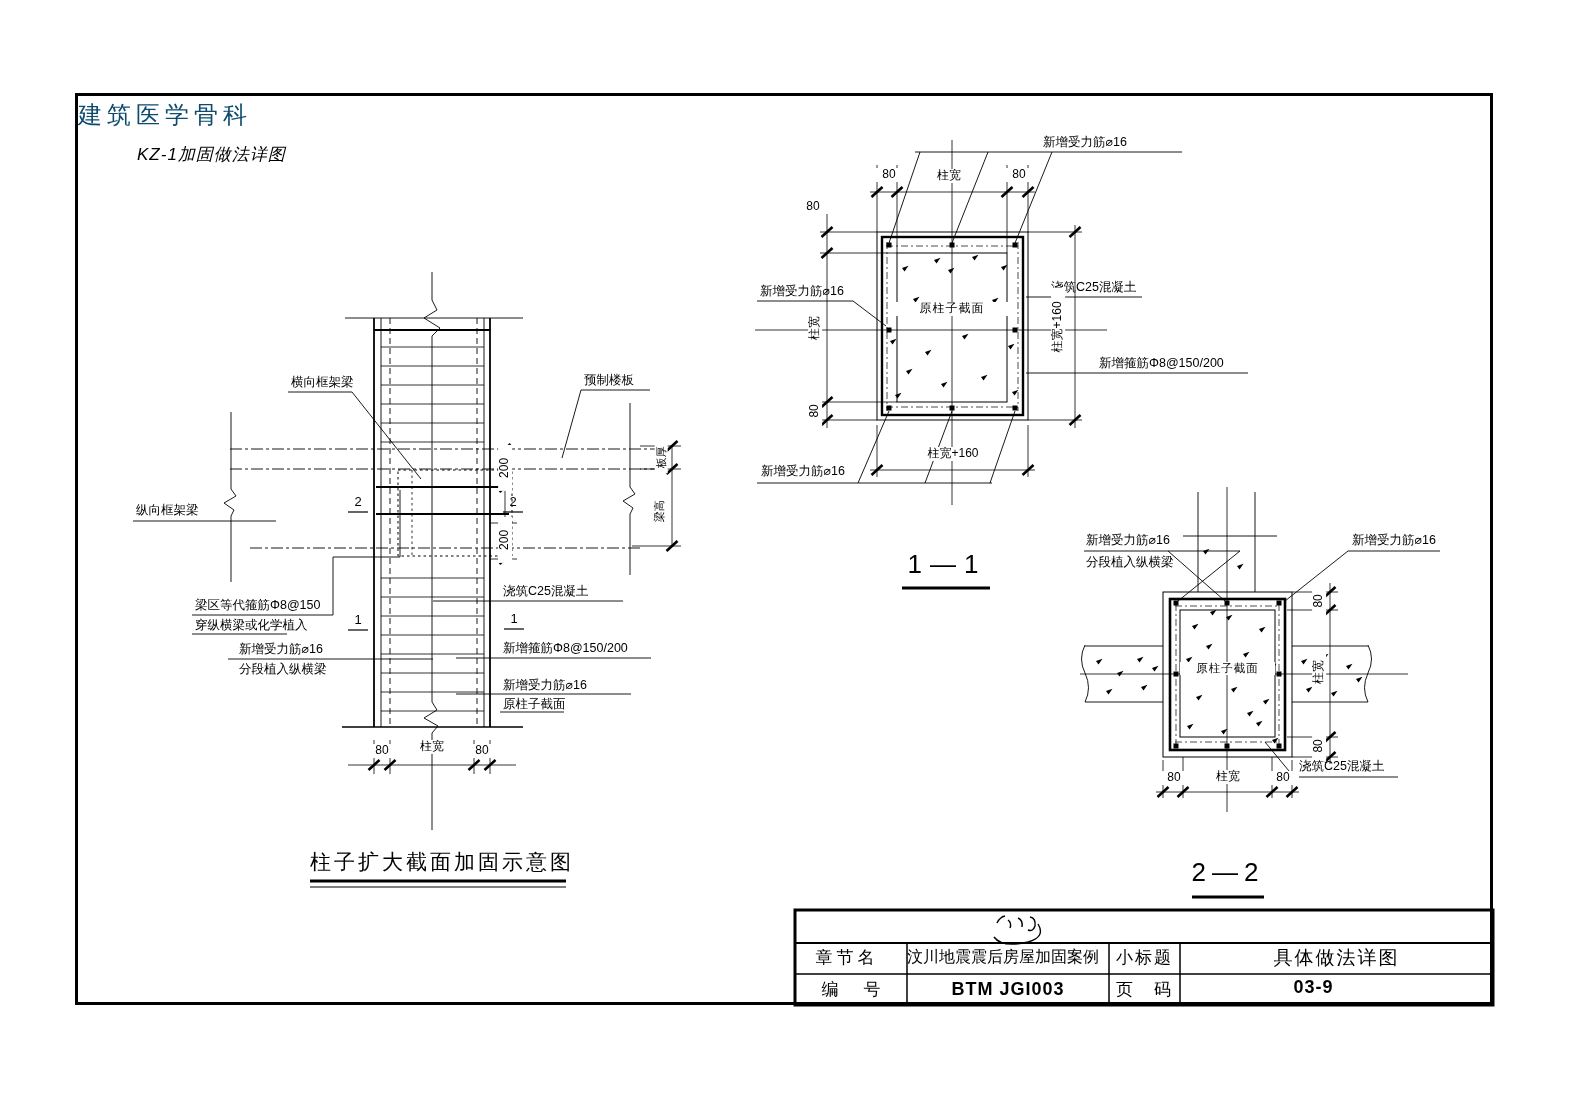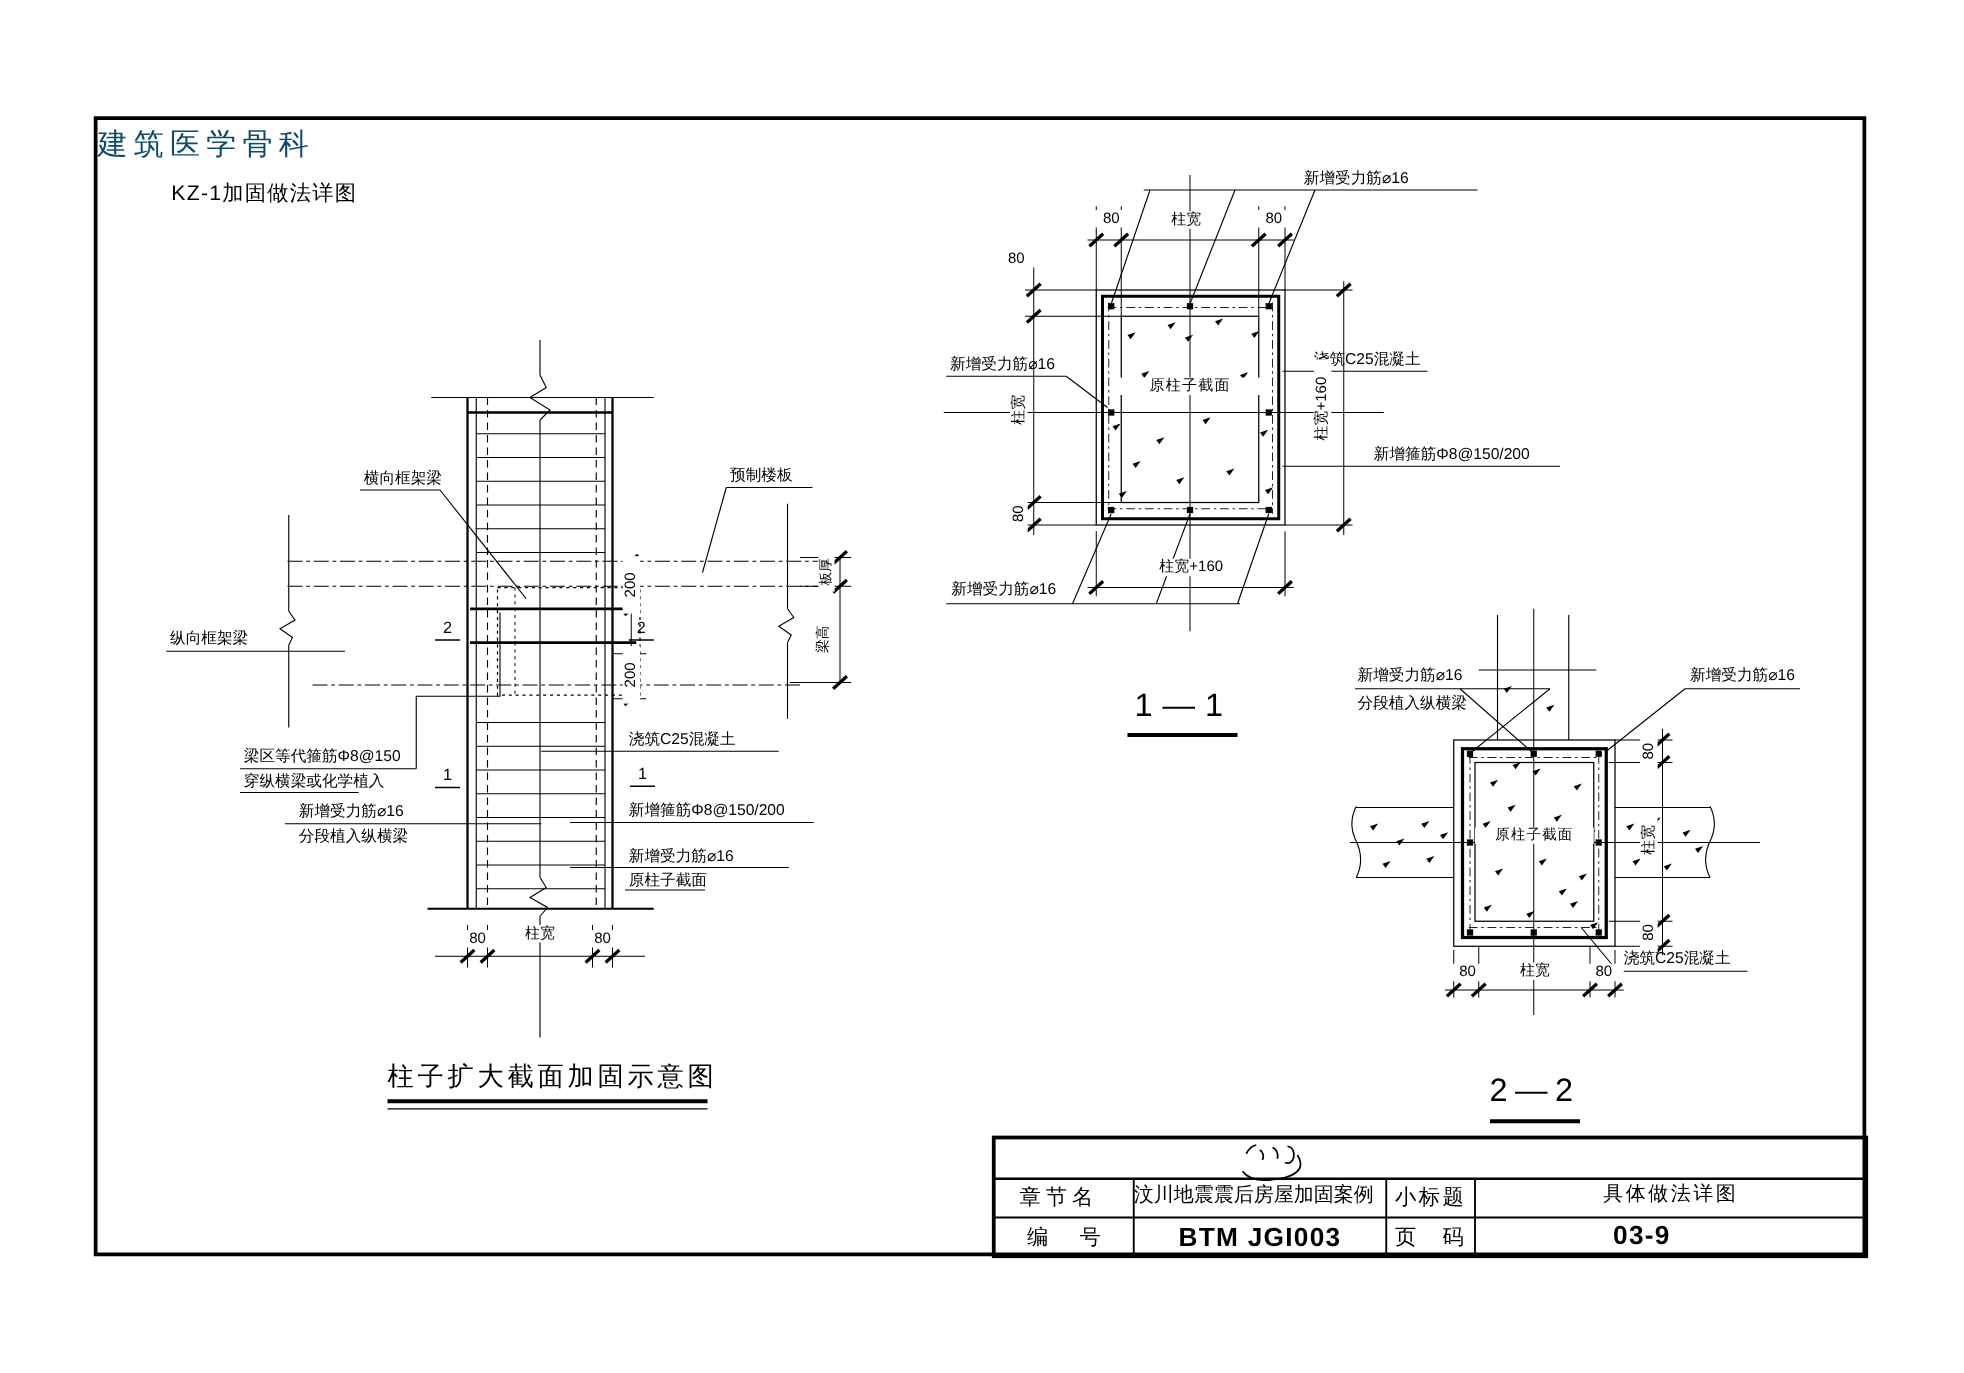--- a/index.html
+++ b/index.html
@@ -10,24 +10,24 @@
   svg.draw { position:absolute; left:0; top:0; }
   .lbl { position:absolute; white-space:nowrap; font-size:12.5px; line-height:1.15; color:#000; }
   .dim { font-size:12px; background:#fff; padding:0 1px; text-align:center; }
   .rot { transform:rotate(-90deg); }
   .mark { font-size:13px; text-align:center; }
   .core { font-size:12px; background:#fff; text-align:center; letter-spacing:1px; }
   .caption { font-size:21px; letter-spacing:3px; }
   .sec-title { font-size:26px; letter-spacing:8px; text-align:center; }
   .watermark { position:absolute; left:78px; top:55px; font-family:"Liberation Serif","DejaVu Serif",serif;
                font-size:24px; letter-spacing:5px; color:#0c4a6e;margin-top:44px; }
-  .pg-title { position:absolute; left:137px; top:143px; font-size:17px; letter-spacing:1px; }
+  .pg-title { position:absolute; left:137px; top:143px; font-size:17px; letter-spacing:1px;font-style:italic; }
   .tb-lbl { font-size:17px; letter-spacing:4px; text-align:center; }
   .tb-val { font-size:16px; text-align:center; }
-  .tb-val-b { font-size:21px; font-weight:bold; text-align:center; letter-spacing:1px; }
+  .tb-val-b { font-size:18px; font-weight:bold; text-align:center; letter-spacing:1px; }
   .company { position:absolute; left:1052px; top:921px; font-size:19.5px; letter-spacing:2px; }
 </style>
 </head>
 <body>
 
 <div id="page">
 
   <div class="watermark">建筑医学骨科</div>
   <div id="frame"></div>
   <div class="pg-title">KZ-1加固做法详图</div>
@@ -396,19 +396,19 @@
   <span class="lbl" style="left:1299px;top:759px">浇筑C25混凝土</span>
   <span class="lbl dim" style="left:1158px;top:771px;width:30px">80</span>
   <span class="lbl dim" style="left:1207px;top:770px;width:40px">柱宽</span>
   <span class="lbl dim" style="left:1267px;top:771px;width:30px">80</span>
   <span class="lbl core" style="left:1180px;top:662px;width:95px;font-size:11.5px">原柱子截面</span>
   <span class="lbl sec-title" style="left:1189px;top:858px;width:78px;letter-spacing:6px">2—2</span>
 
   <span class="lbl tb-lbl" style="left:795px;top:948px;width:104px">章节名</span>
   <span class="lbl tb-val" style="left:907px;top:948px;width:172px">汶川地震震后房屋加固案例</span>
   <span class="lbl tb-lbl" style="left:1109px;top:948px;width:71px;letter-spacing:2px">小标题</span>
-  <span class="lbl tb-val" style="left:1180px;top:947px;width:313px;font-size:16px;letter-spacing:2px">具体做法详图</span>
+  <span class="lbl tb-val" style="left:1180px;top:947px;width:313px;font-size:19px;letter-spacing:2px">具体做法详图</span>
   <span class="lbl tb-lbl" style="left:795px;top:980px;width:116px">编　号</span>
   <span class="lbl tb-val-b" style="left:907px;top:979px;width:202px">BTM JGI003</span>
   <span class="lbl tb-lbl" style="left:1109px;top:980px;width:71px;letter-spacing:2px">页　码</span>
   <span class="lbl tb-val-b" style="left:1180px;top:977px;width:267px">03-9</span>
 
 </div>
 
 </body></html>

